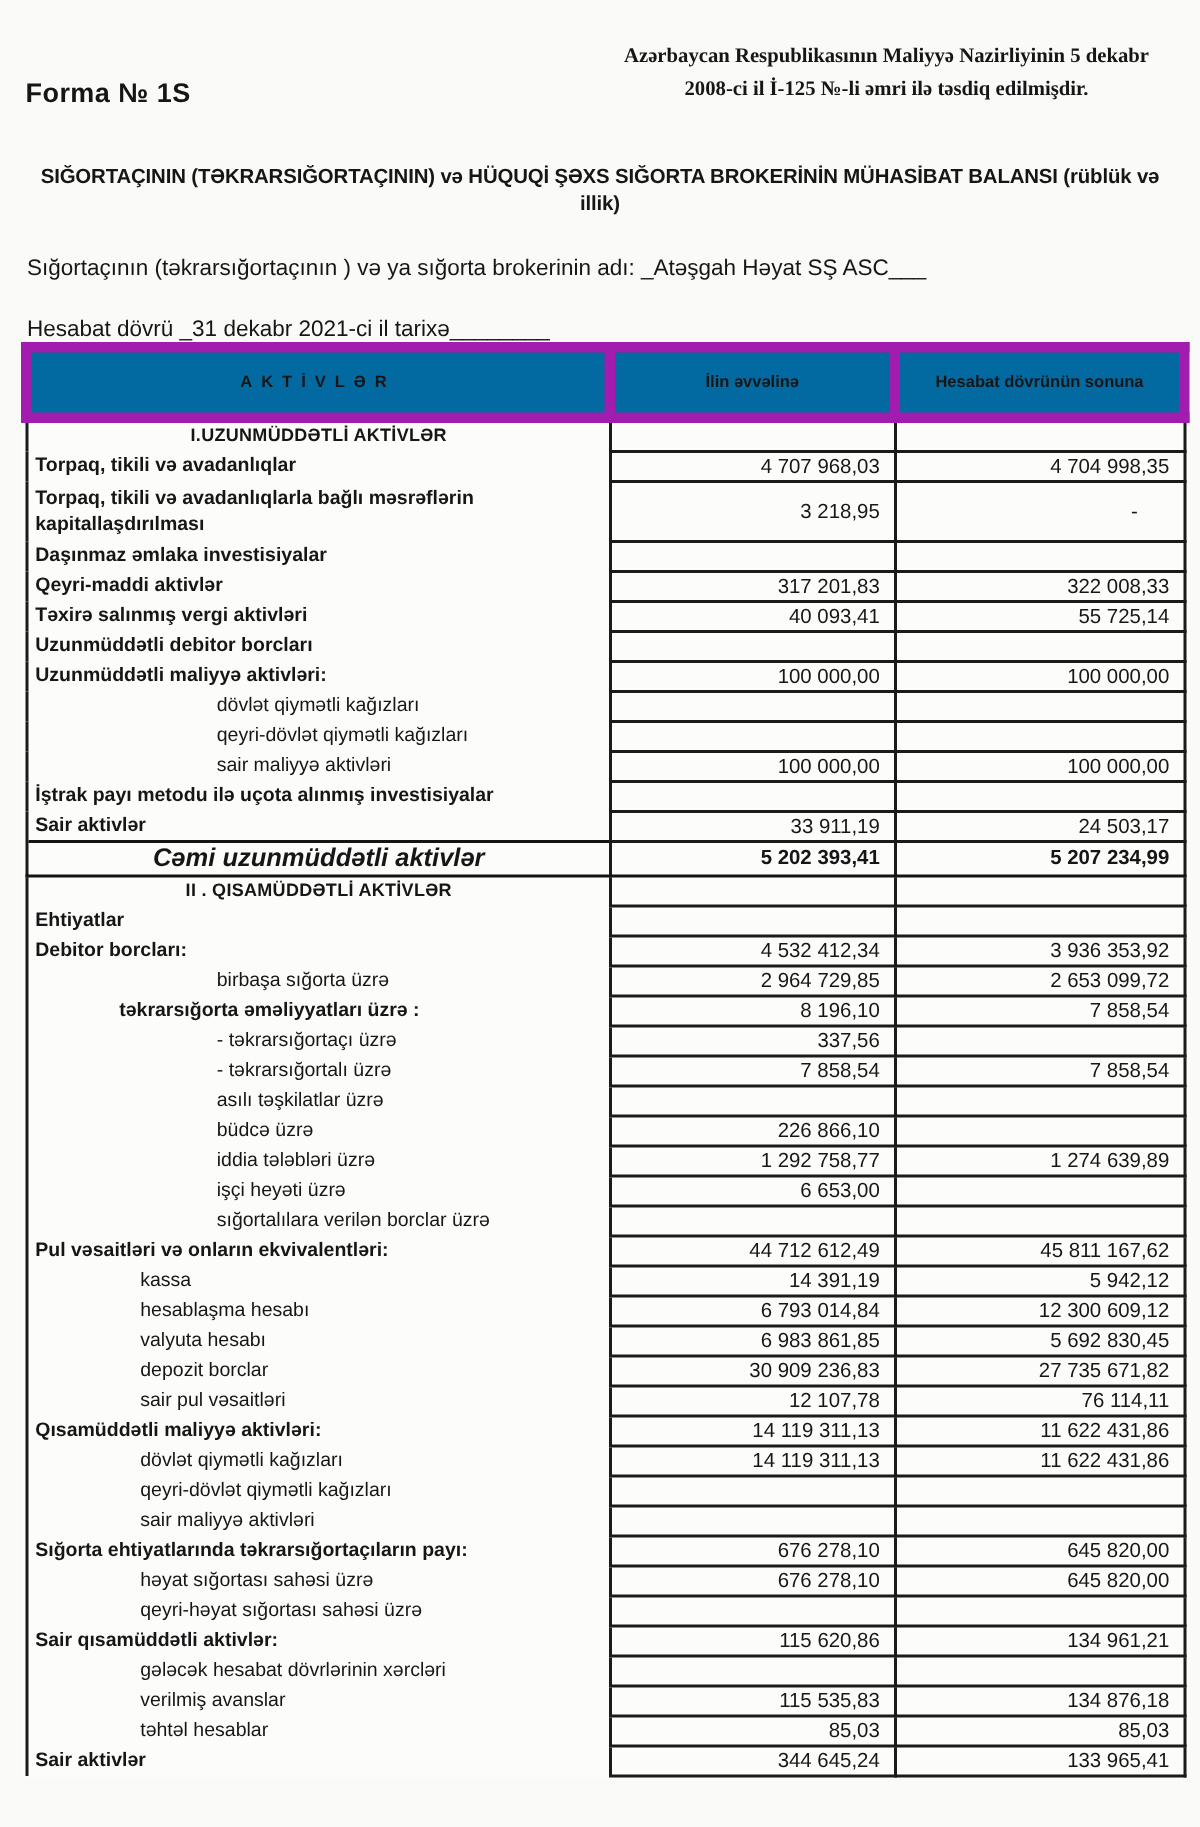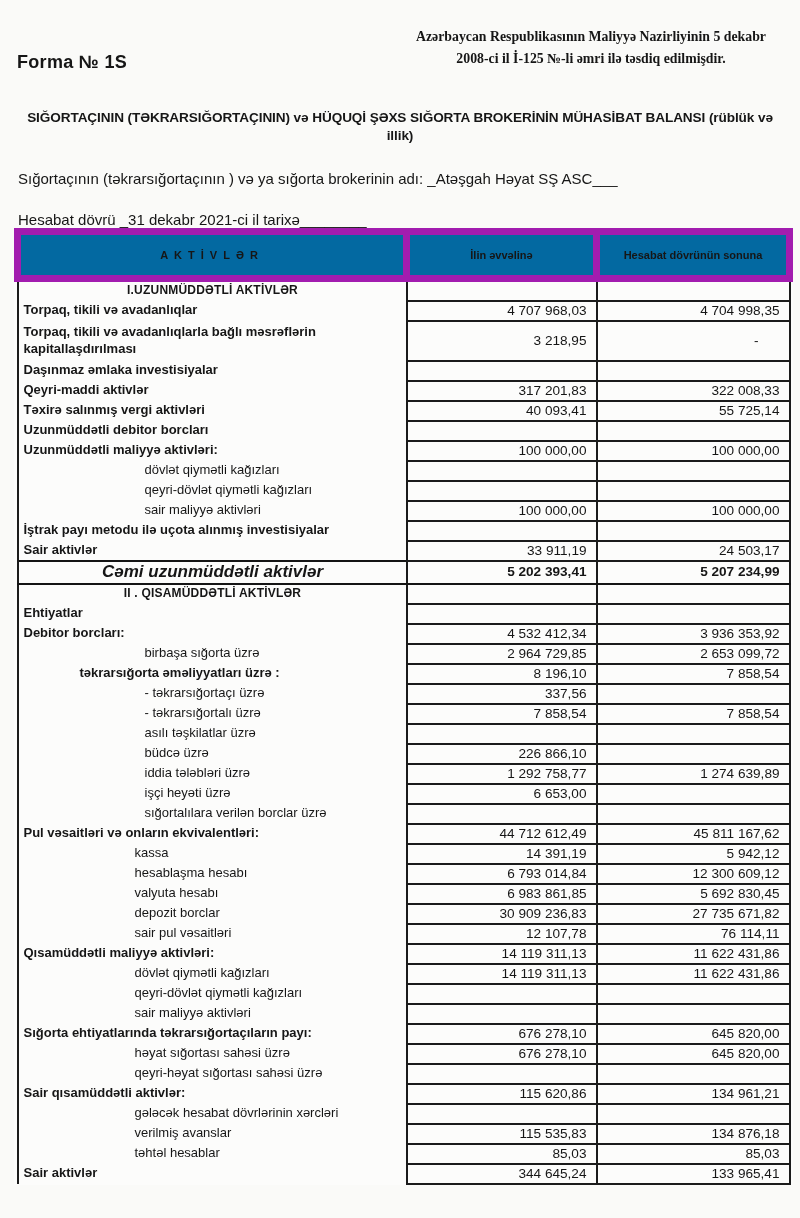--- a/index.html
+++ b/index.html
@@ -98,21 +98,21 @@
   td.num.dash{padding-right:30px;}
   tr.r-section td.lbl{
     text-align:center;
     font-size:12px;
     font-weight:bold;
     letter-spacing:.2px;
   }
   tr.r-sub td.lbl,tr.r-sub2 td.lbl{font-weight:normal;}
   tr.r-sub td.lbl{padding-left:126px;}
   tr.r-subbold td.lbl{padding-left:61px;font-weight:bold;}
-  tr.r-sub2 td.lbl{padding-left:116px;}
+  tr.r-sub2 td.lbl{padding-left:75px;}
   tr.r-wrap td.lbl{line-height:1.3;}
   tr.r-wrap td{height:38px;}
   tr.r-total td,tr.r-grand td{
     border-top:2.5px solid #141414;
     border-bottom:2.5px solid #141414;
     height:21px;
     font-weight:bold;
   }
   tr.r-total td.lbl{
     text-align:center;

